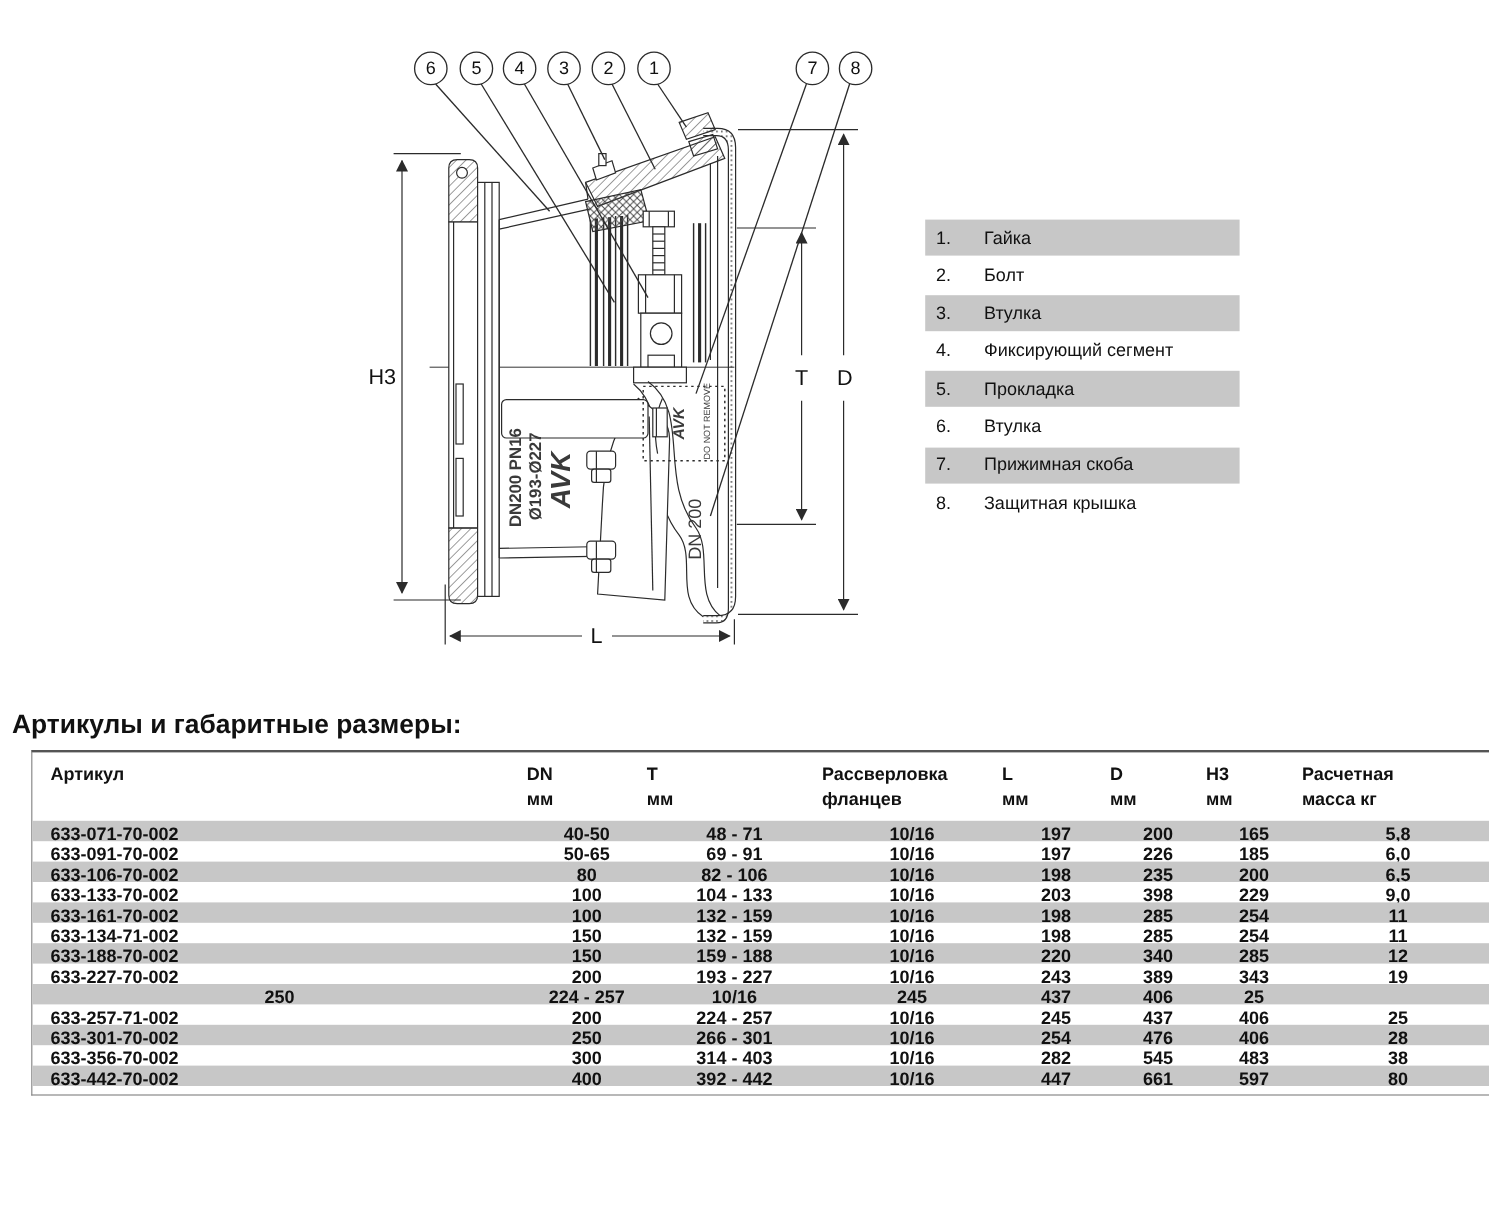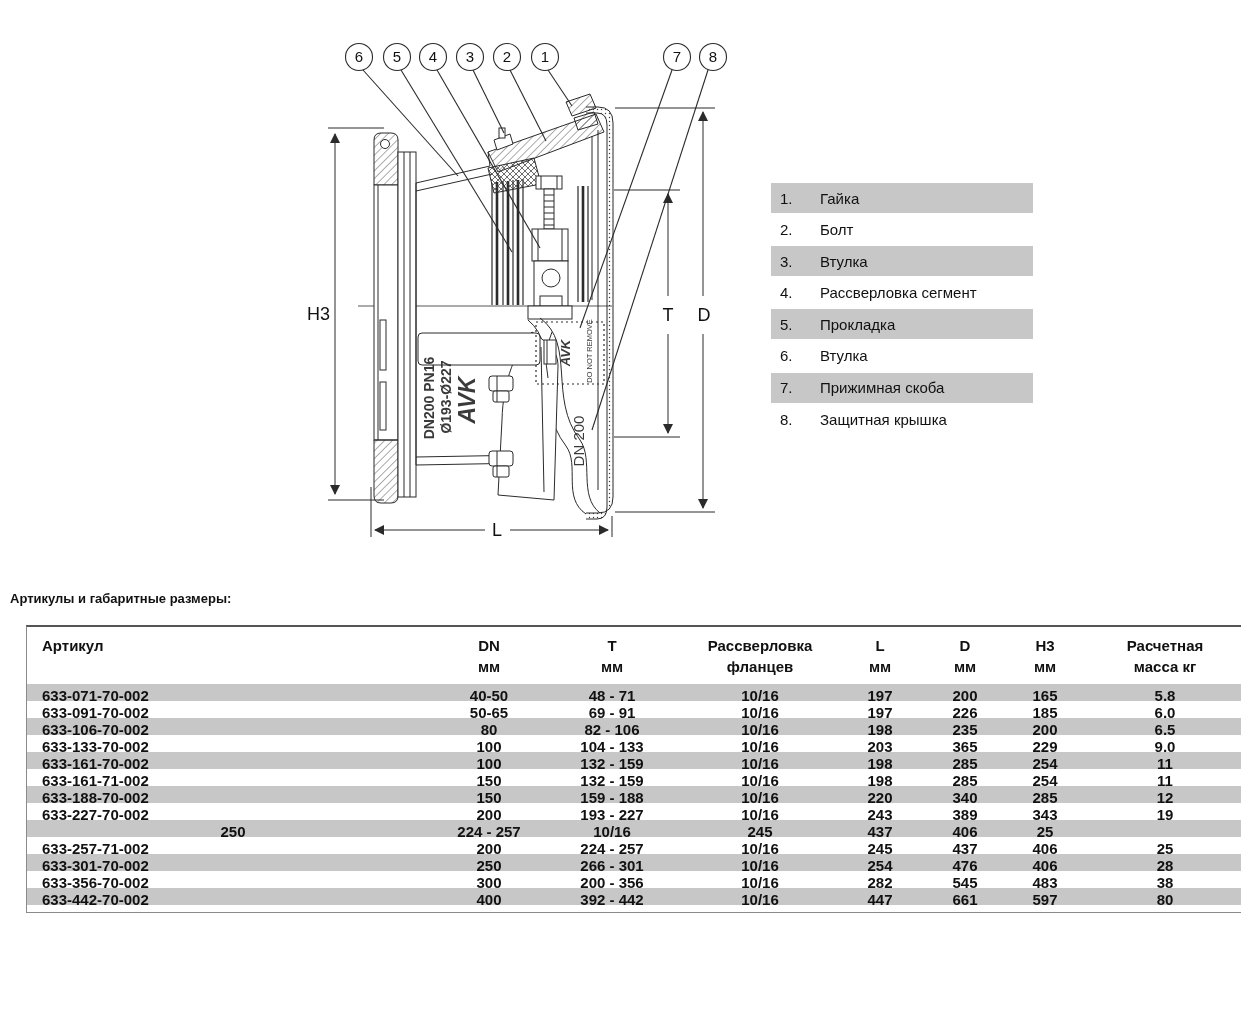--- a/index.html
+++ b/index.html
@@ -9,31 +9,31 @@
   
   #drawing{position:absolute;left:0;top:0;}
 
   
   #parts-list{position:absolute;left:771px;top:183px;width:262px;}
   .part-row{display:grid;grid-template-columns:49px 1fr;align-items:center;height:30px;margin-bottom:1.6px;font-size:15px;}
   .part-row:nth-child(odd){background:#c7c7c7;}
   .part-num{padding-left:9px;}
 
   
-  #table-title{position:absolute;left:10px;top:591px;font-size:13px;font-weight:bold;}
+  #table-title{position:absolute;left:10px;top:591px;font-size:22px;font-weight:bold;}
 
   
   #dim-table{position:absolute;left:26px;top:625px;width:1222px;
              border-top:2px solid #555;border-left:1px solid #8a8a8a;
              border-right:1px solid #8a8a8a;border-bottom:1px solid #8a8a8a;
              padding-bottom:7px;box-sizing:border-box;font-weight:bold;}
   .grid-row{display:grid;grid-template-columns:412px 100px 146px 150px 90px 80px 80px 160px;}
   #tbl-head .hcell{display:flex;flex-direction:column;justify-content:flex-start;
                    padding-top:8px;height:57px;box-sizing:border-box;font-size:15px;line-height:21px;}
-  .hcell{text-align:center;}
+  .hcell{}
   .hcell.first{text-align:left;padding-left:15px;}
   .tbl-row{height:17px;line-height:24.5px;font-size:15px;}
   .tbl-row:nth-child(odd){background:#c7c7c7;}
   .cell{text-align:center;overflow:hidden;}
   .cell.first{text-align:left;padding-left:15px;}
   text{font-family:"Liberation Sans",sans-serif;}
 </style>
 </head>
 <body>
 
@@ -235,21 +235,21 @@
       <span class="part-label">Болт</span>
     </div>
 
     <div class="part-row">
       <span class="part-num">3.</span>
       <span class="part-label">Втулка</span>
     </div>
 
     <div class="part-row">
       <span class="part-num">4.</span>
-      <span class="part-label">Рассверловка сегмент</span>
+      <span class="part-label">Фиксирующий сегмент</span>
     </div>
 
     <div class="part-row">
       <span class="part-num">5.</span>
       <span class="part-label">Прокладка</span>
     </div>
 
     <div class="part-row">
       <span class="part-num">6.</span>
       <span class="part-label">Втулка</span>
@@ -343,38 +343,38 @@
       <div class="cell">200</div>
       <div class="cell">6,5</div>
     </div>
 
     <div class="tbl-row grid-row">
       <div class="cell first">633-133-70-002</div>
       <div class="cell">100</div>
       <div class="cell">104 - 133</div>
       <div class="cell">10/16</div>
       <div class="cell">203</div>
-      <div class="cell">365</div>
+      <div class="cell">398</div>
       <div class="cell">229</div>
       <div class="cell">9,0</div>
     </div>
 
     <div class="tbl-row grid-row">
       <div class="cell first">633-161-70-002</div>
       <div class="cell">100</div>
       <div class="cell">132 - 159</div>
       <div class="cell">10/16</div>
       <div class="cell">198</div>
       <div class="cell">285</div>
       <div class="cell">254</div>
       <div class="cell">11</div>
     </div>
 
     <div class="tbl-row grid-row">
-      <div class="cell first">633-161-71-002</div>
+      <div class="cell first">633-134-71-002</div>
       <div class="cell">150</div>
       <div class="cell">132 - 159</div>
       <div class="cell">10/16</div>
       <div class="cell">198</div>
       <div class="cell">285</div>
       <div class="cell">254</div>
       <div class="cell">11</div>
     </div>
 
     <div class="tbl-row grid-row">
@@ -427,21 +427,21 @@
       <div class="cell">10/16</div>
       <div class="cell">254</div>
       <div class="cell">476</div>
       <div class="cell">406</div>
       <div class="cell">28</div>
     </div>
 
     <div class="tbl-row grid-row">
       <div class="cell first">633-356-70-002</div>
       <div class="cell">300</div>
-      <div class="cell">200 - 356</div>
+      <div class="cell">314 - 403</div>
       <div class="cell">10/16</div>
       <div class="cell">282</div>
       <div class="cell">545</div>
       <div class="cell">483</div>
       <div class="cell">38</div>
     </div>
 
     <div class="tbl-row grid-row">
       <div class="cell first">633-442-70-002</div>
       <div class="cell">400</div>

